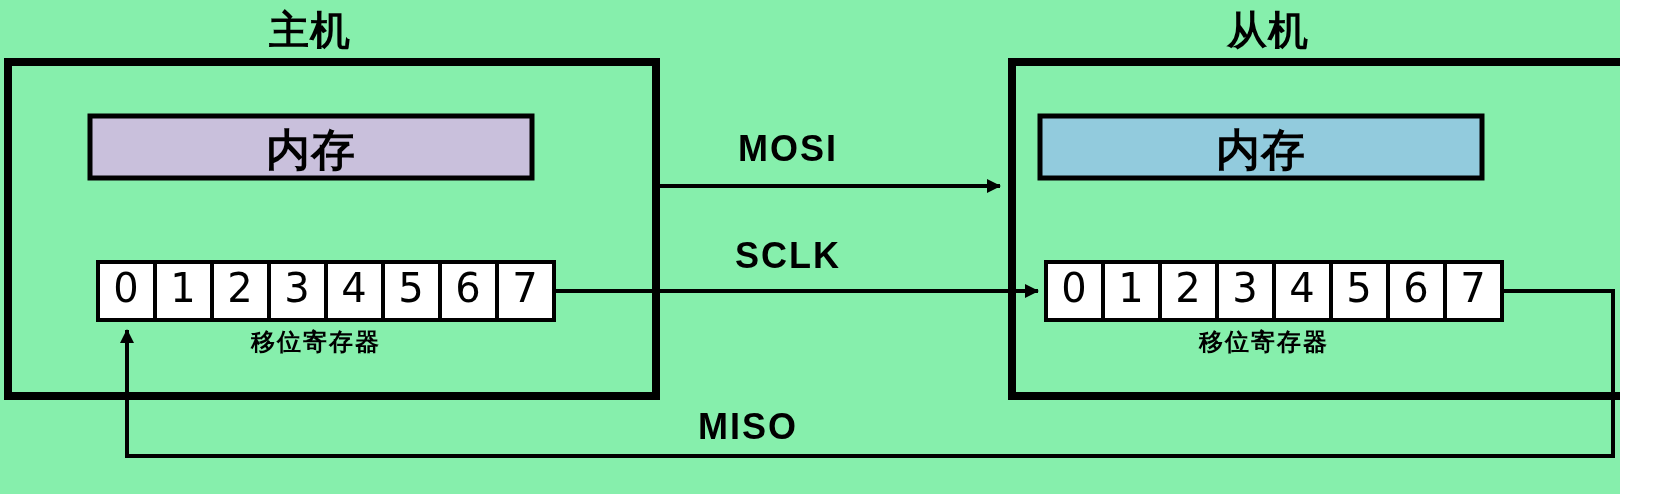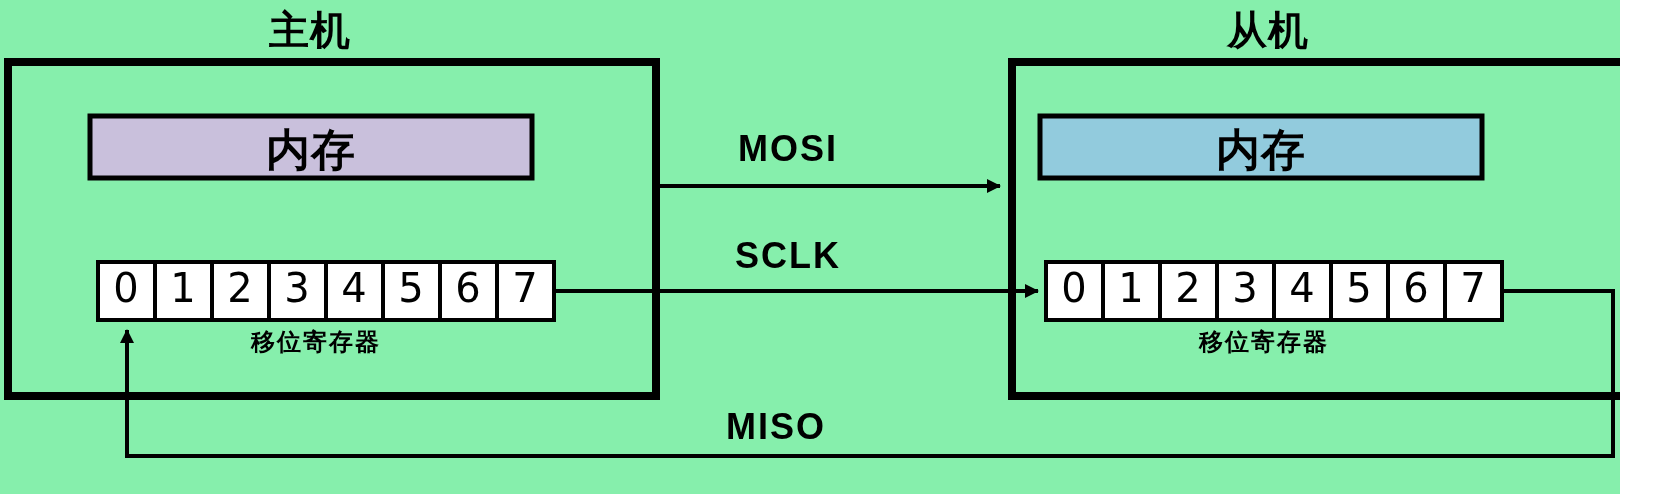--- a/index.html
+++ b/index.html
@@ -133,15 +133,15 @@
   <div class="lbl cell-num ctr" style="left:1245px; top:268px;">3</div>
   <div class="lbl cell-num ctr" style="left:1302px; top:268px;">4</div>
   <div class="lbl cell-num ctr" style="left:1359px; top:268px;">5</div>
   <div class="lbl cell-num ctr" style="left:1416px; top:268px;">6</div>
   <div class="lbl cell-num ctr" style="left:1473px; top:268px;">7</div>
 
   <div class="lbl reg-caption ctr" style="left:1264px; top:330px;">移位寄存器</div>
 
   <div class="lbl sig-label ctr" style="left:788px; top:131px;">MOSI</div>
   <div class="lbl sig-label ctr" style="left:788px; top:238px;">SCLK</div>
-  <div class="lbl sig-label ctr" style="left:776px; top:409px;">MISO</div>
+  <div class="lbl sig-label ctr" style="left:748px; top:409px;">MISO</div>
 
 </div>
 
 </body></html>

